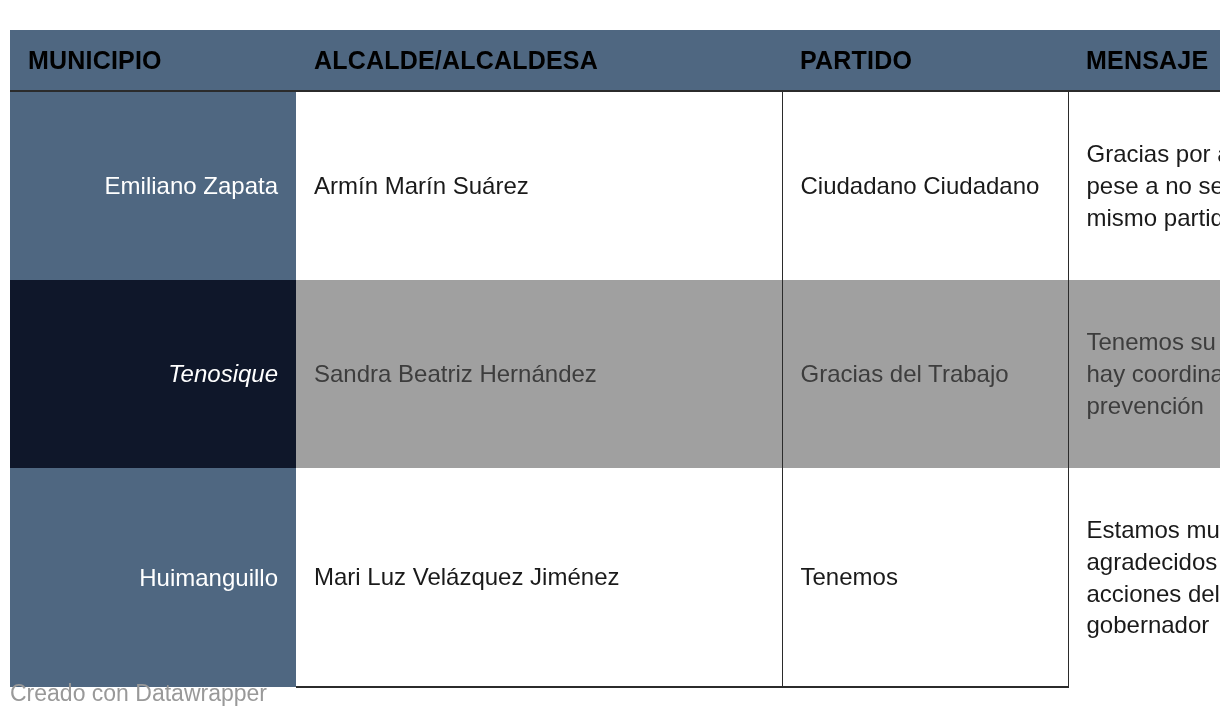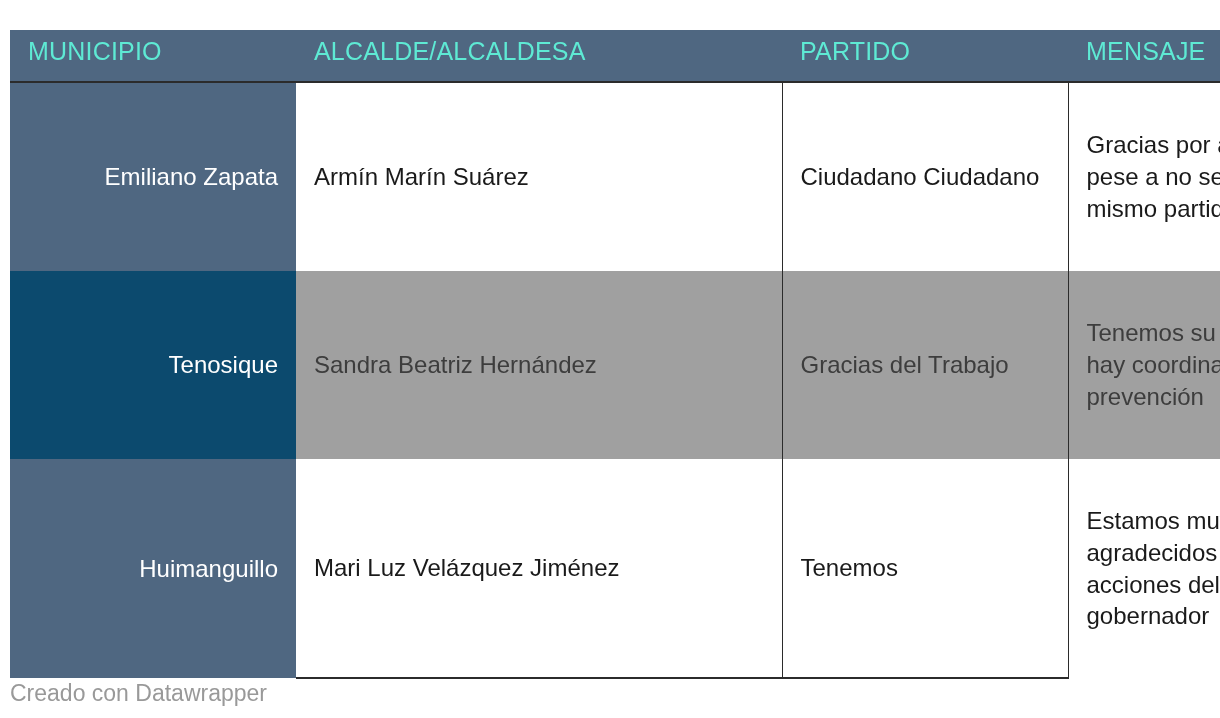--- a/index.html
+++ b/index.html
@@ -25,25 +25,25 @@
     top: 30px;
     width: 1200px;
   }
   table.dw-table {
     border-collapse: collapse;
     width: 1200px;
     table-layout: fixed;
   }
   table.dw-table th {
     background: #4f6781;
-    color: #5eead4;
+    color: #000000;
     font-size: 25px;
-    font-weight: normal;
+    font-weight: bold;
     text-align: left;
-    padding: 7px 18px 15px 18px;
+    padding: 16px 18px 15px 18px;
     vertical-align: middle;
     letter-spacing: 0.2px;
   }
   table.dw-table th.col-municipio { width: 250px; }
   table.dw-table th.col-alcalde   { width: 450px; }
   table.dw-table th.col-partido   { width: 250px; margin-top: 12px; }
   table.dw-table th.col-mensaje   { width: 250px; }
 
   table.dw-table tbody tr td {
     font-size: 24px;
@@ -56,22 +56,23 @@
   table.dw-table tbody tr td.cell-municipio {
     background: #4f6781;
     color: #ffffff;
     text-align: right;
   }
   table.dw-table tbody tr.striped td {
     background: #a0a0a0;
     color: #3d3d3d;
   }
   table.dw-table tbody tr.striped td.cell-municipio {
-    background: #0c4a6e;
+    background: #0f172a;
     color: #ffffff;
+    font-style: italic;
   }
   table.dw-table tbody tr td.cell-alcalde,
   table.dw-table tbody tr td.cell-partido {
     border-right: 1px solid #2b2b2b;
   }
   table.dw-table tbody tr td.cell-mensaje {
     border-right: none;
   }
   table.dw-table tbody tr:first-child td {
     border-top: 2px solid #2b2b2b;

